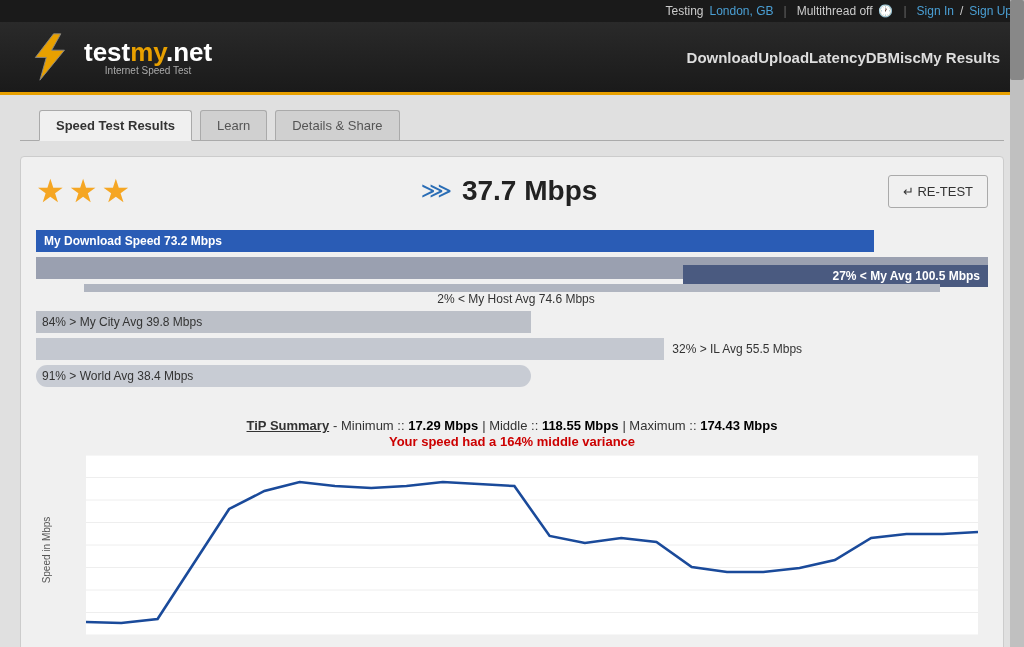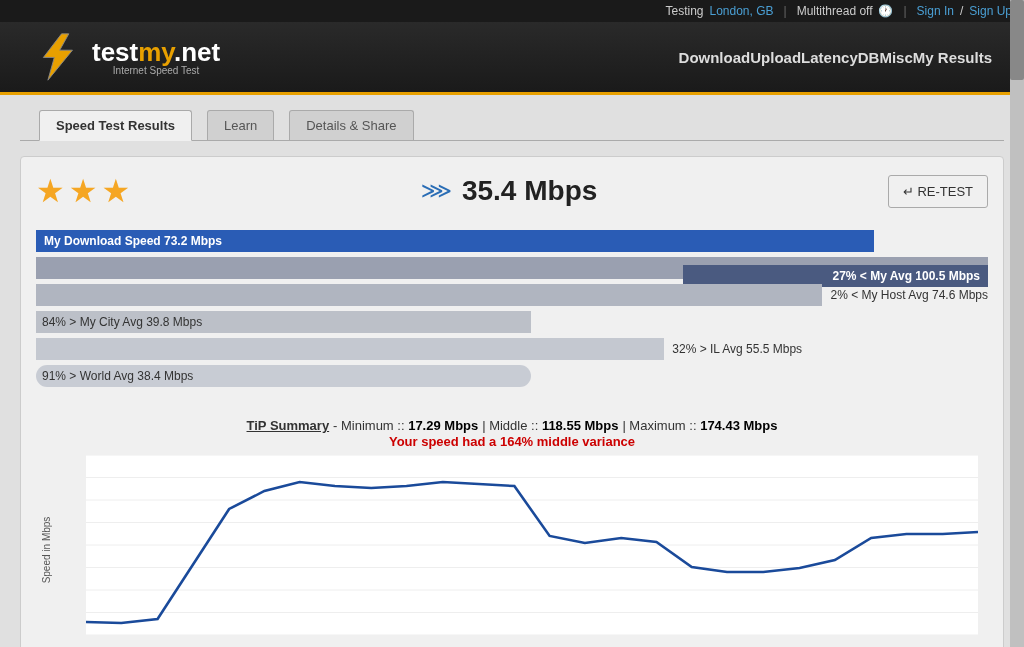--- a/index.html
+++ b/index.html
@@ -15,21 +15,21 @@
       justify-content: flex-end;
       align-items: center;
       gap: 6px;
     }
     #top-bar a { color: #4a9fd4; text-decoration: none; }
     #top-bar .separator { color: #666; margin: 0 4px; }
 
     
     #header {
       background: linear-gradient(to bottom, #2a2a2a, #1a1a1a);
-      padding: 10px 32px;
+      padding: 10px 24px;
       display: flex;
       align-items: center;
       justify-content: space-between;
       border-bottom: 3px solid #e8a000;
     }
     #logo-area {
       display: flex;
       align-items: center;
       gap: 10px;
     }
@@ -67,21 +67,21 @@
     
     #main {
       background: #e0e0e0;
       min-height: 570px;
       padding: 15px 20px;
     }
 
     
     #tabs {
       display: flex;
-      gap: 12px;
+      gap: 5px;
       margin-bottom: 15px;
       border-bottom: 1px solid #aaa;
       padding-left: 19px;
     }
     .tab {
       padding: 7px 16px;
       font-size: 13px;
       cursor: pointer;
       background: #d0d0d0;
       border: 1px solid #aaa;
@@ -254,42 +254,42 @@
   <div id="result-card">
 
     <div id="speed-header">
       <div id="stars">
         <span class="star">★</span>
         <span class="star">★</span>
         <span class="star">★</span>
       </div>
       <div id="speed-display">
         <span id="speed-arrow">⋙</span>
-        <span id="speed-value">35.4 Mbps</span>
+        <span id="speed-value">37.7 Mbps</span>
       </div>
       <button id="retest-btn">↵ RE-TEST</button>
     </div>
 
     <div id="bars-section">
 
       <div class="bar-row" style="margin-bottom:5px;">
         <div style="width:88%;background:#2a5cb5;height:22px;display:flex;align-items:center;">
           <span class="bar-label">My Download Speed 73.2 Mbps</span>
         </div>
       </div>
 
       <div class="bar-row" style="margin-bottom:5px;">
         <div style="width:100%;background:#9aa0b0;height:22px;display:flex;align-items:center;position:relative;">
           <div style="position:absolute;right:0;top:8px;background:#4a5a80;height:100%;width:32%;display:flex;align-items:center;justify-content:flex-end;padding-right:8px;">
             <span style="font-size:12px;color:white;font-weight:bold;">27% &lt; My Avg 100.5 Mbps</span>
           </div>
         </div>
       </div>
 
-      <div class="bar-row" style="margin-bottom:5px;">
+      <div class="bar-row" style="margin-bottom:5px;flex-direction:column;">
         <div style="width:90%;background:#b0b5c0;height:22px;display:flex;align-items:center;">
         </div>
         <span style="font-size:12px;color:#333;padding-left:8px;white-space:nowrap;">2% &lt; My Host Avg 74.6 Mbps</span>
       </div>
 
       <div class="bar-row" style="margin-bottom:5px;">
         <div style="width:52%;background:#bcc0c8;height:22px;display:flex;align-items:center;padding-left:6px;">
           <span style="font-size:12px;color:#333;">84% &gt; My City Avg 39.8 Mbps</span>
         </div>
       </div>

